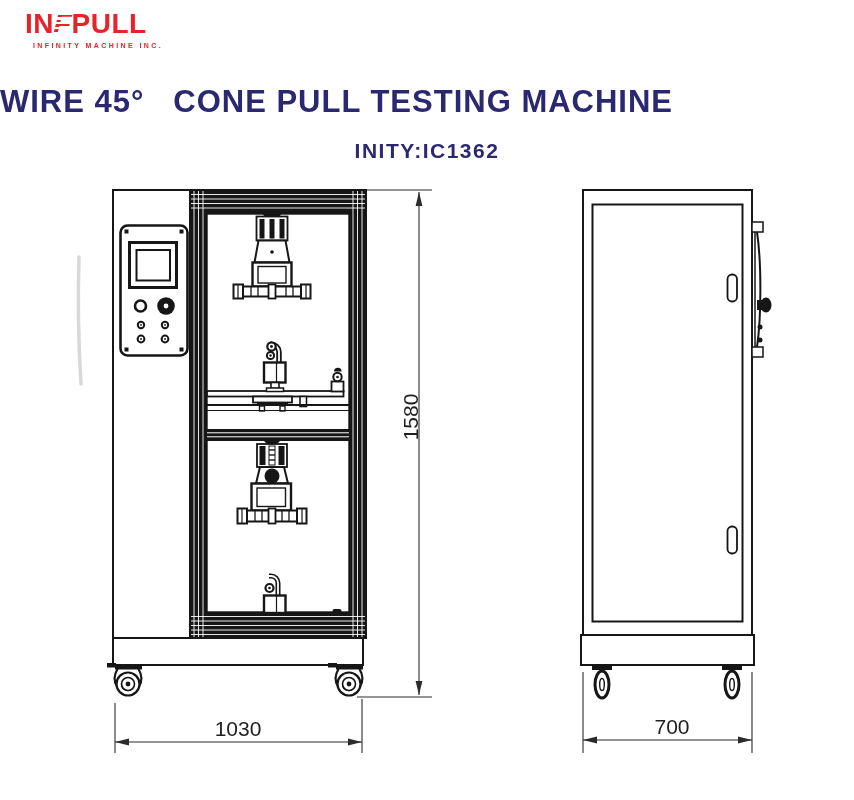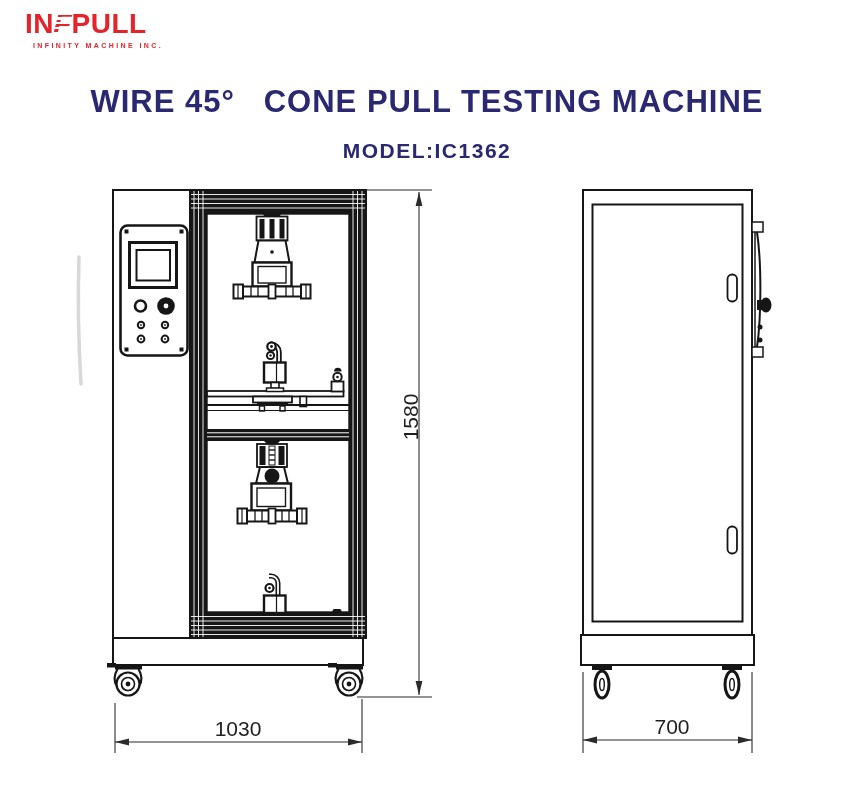--- a/index.html
+++ b/index.html
@@ -9,40 +9,40 @@
   .logo{position:absolute;left:25px;top:10px;}
   .logo-word{font-weight:bold;font-size:28px;line-height:1;color:#e5232b;letter-spacing:.5px;}
   .logo-word .logo-f{display:inline-block;transform:skewX(-14deg);
       background:repeating-linear-gradient(to bottom,#e5232b 0 2.6px,#ffffff 2.6px 4.8px);
       -webkit-background-clip:text;background-clip:text;color:transparent;}
   @supports not ((-webkit-background-clip:text) or (background-clip:text)){
       .logo-word .logo-f{color:#e5232b;}
   }
   .logo-tagline{font-size:7px;font-weight:bold;letter-spacing:2.4px;color:#e5232b;
       margin-top:4px;padding-left:8px;white-space:nowrap;}
-  .title{position:absolute;top:84px;left:0;width:100%;text-align:center;
+  .title{position:absolute;top:84px;left:0;width:100%;text-align:left;
       font-size:31px;font-weight:bold;letter-spacing:1px;color:#2a2870;white-space:pre;}
   .model{position:absolute;top:139px;left:0;width:100%;text-align:center;
       font-size:21px;font-weight:bold;letter-spacing:1.5px;color:#2a2870;}
   
   svg{position:absolute;left:0;top:0;}
   .dim{font-family:"Liberation Sans",sans-serif;font-size:21px;fill:#1f1f1f;}
 </style>
 </head>
 <body>
 
 <div class="stage">
 
   <div class="logo">
     <div class="logo-word"><span>IN</span><span class="logo-f">F</span><span>PULL</span></div>
     <div class="logo-tagline">INFINITY MACHINE INC.</div>
   </div>
 
   <div class="title">WIRE 45°   CONE PULL TESTING MACHINE</div>
-  <div class="model">MODEL:IC1362</div>
+  <div class="model">INITY:IC1362</div>
 
   <svg width="854" height="800" viewBox="0 0 854 800">
     <defs>
       <g id="casterF">
         <path d="M-21,-21 h9 v4.5 h-9 z" fill="#161616"></path>
         <rect x="-13" y="-18.5" width="27" height="4" fill="#161616"></rect>
         <path d="M-10.5,-15 C-14,-9 -14.5,-3 -11,2" stroke="#161616" stroke-width="2.2" fill="none"></path>
         <path d="M10.5,-15 C14,-9 14.5,-3 11,2" stroke="#161616" stroke-width="2.2" fill="none"></path>
         <circle r="11.5" fill="#fff" stroke="#161616" stroke-width="2.2"></circle>
         <circle r="6.5" fill="none" stroke="#161616" stroke-width="1.6"></circle>

